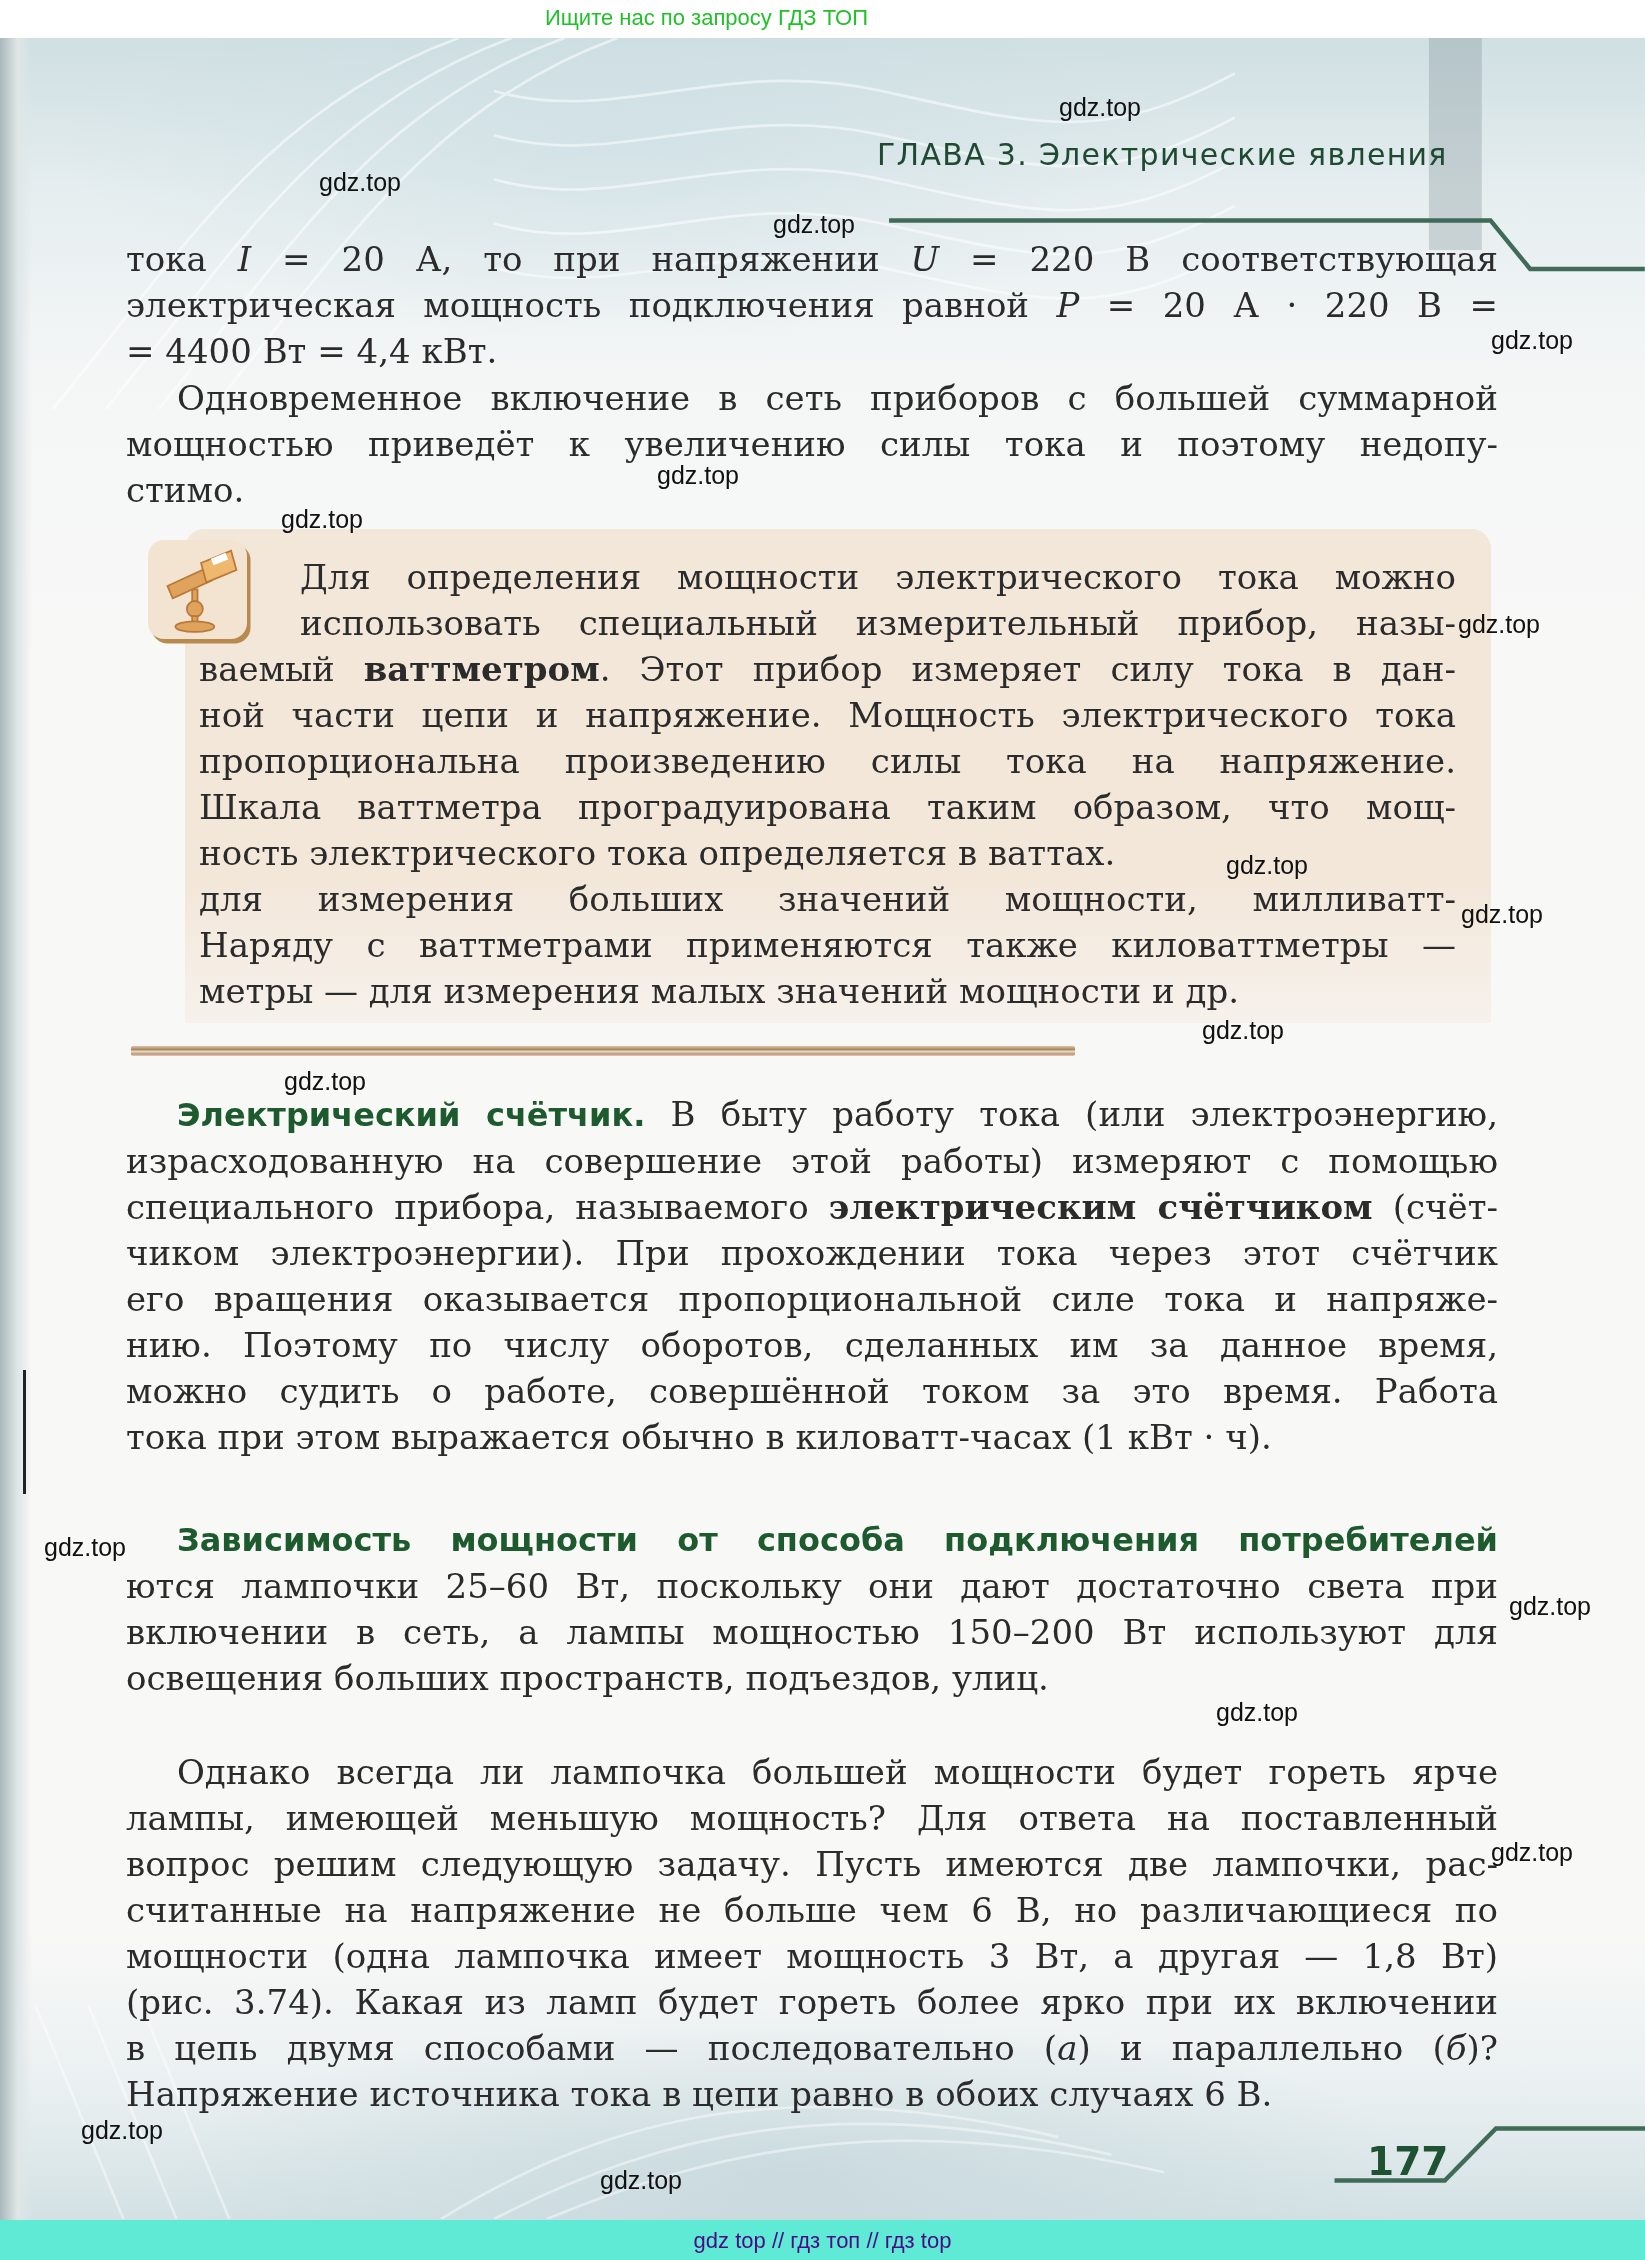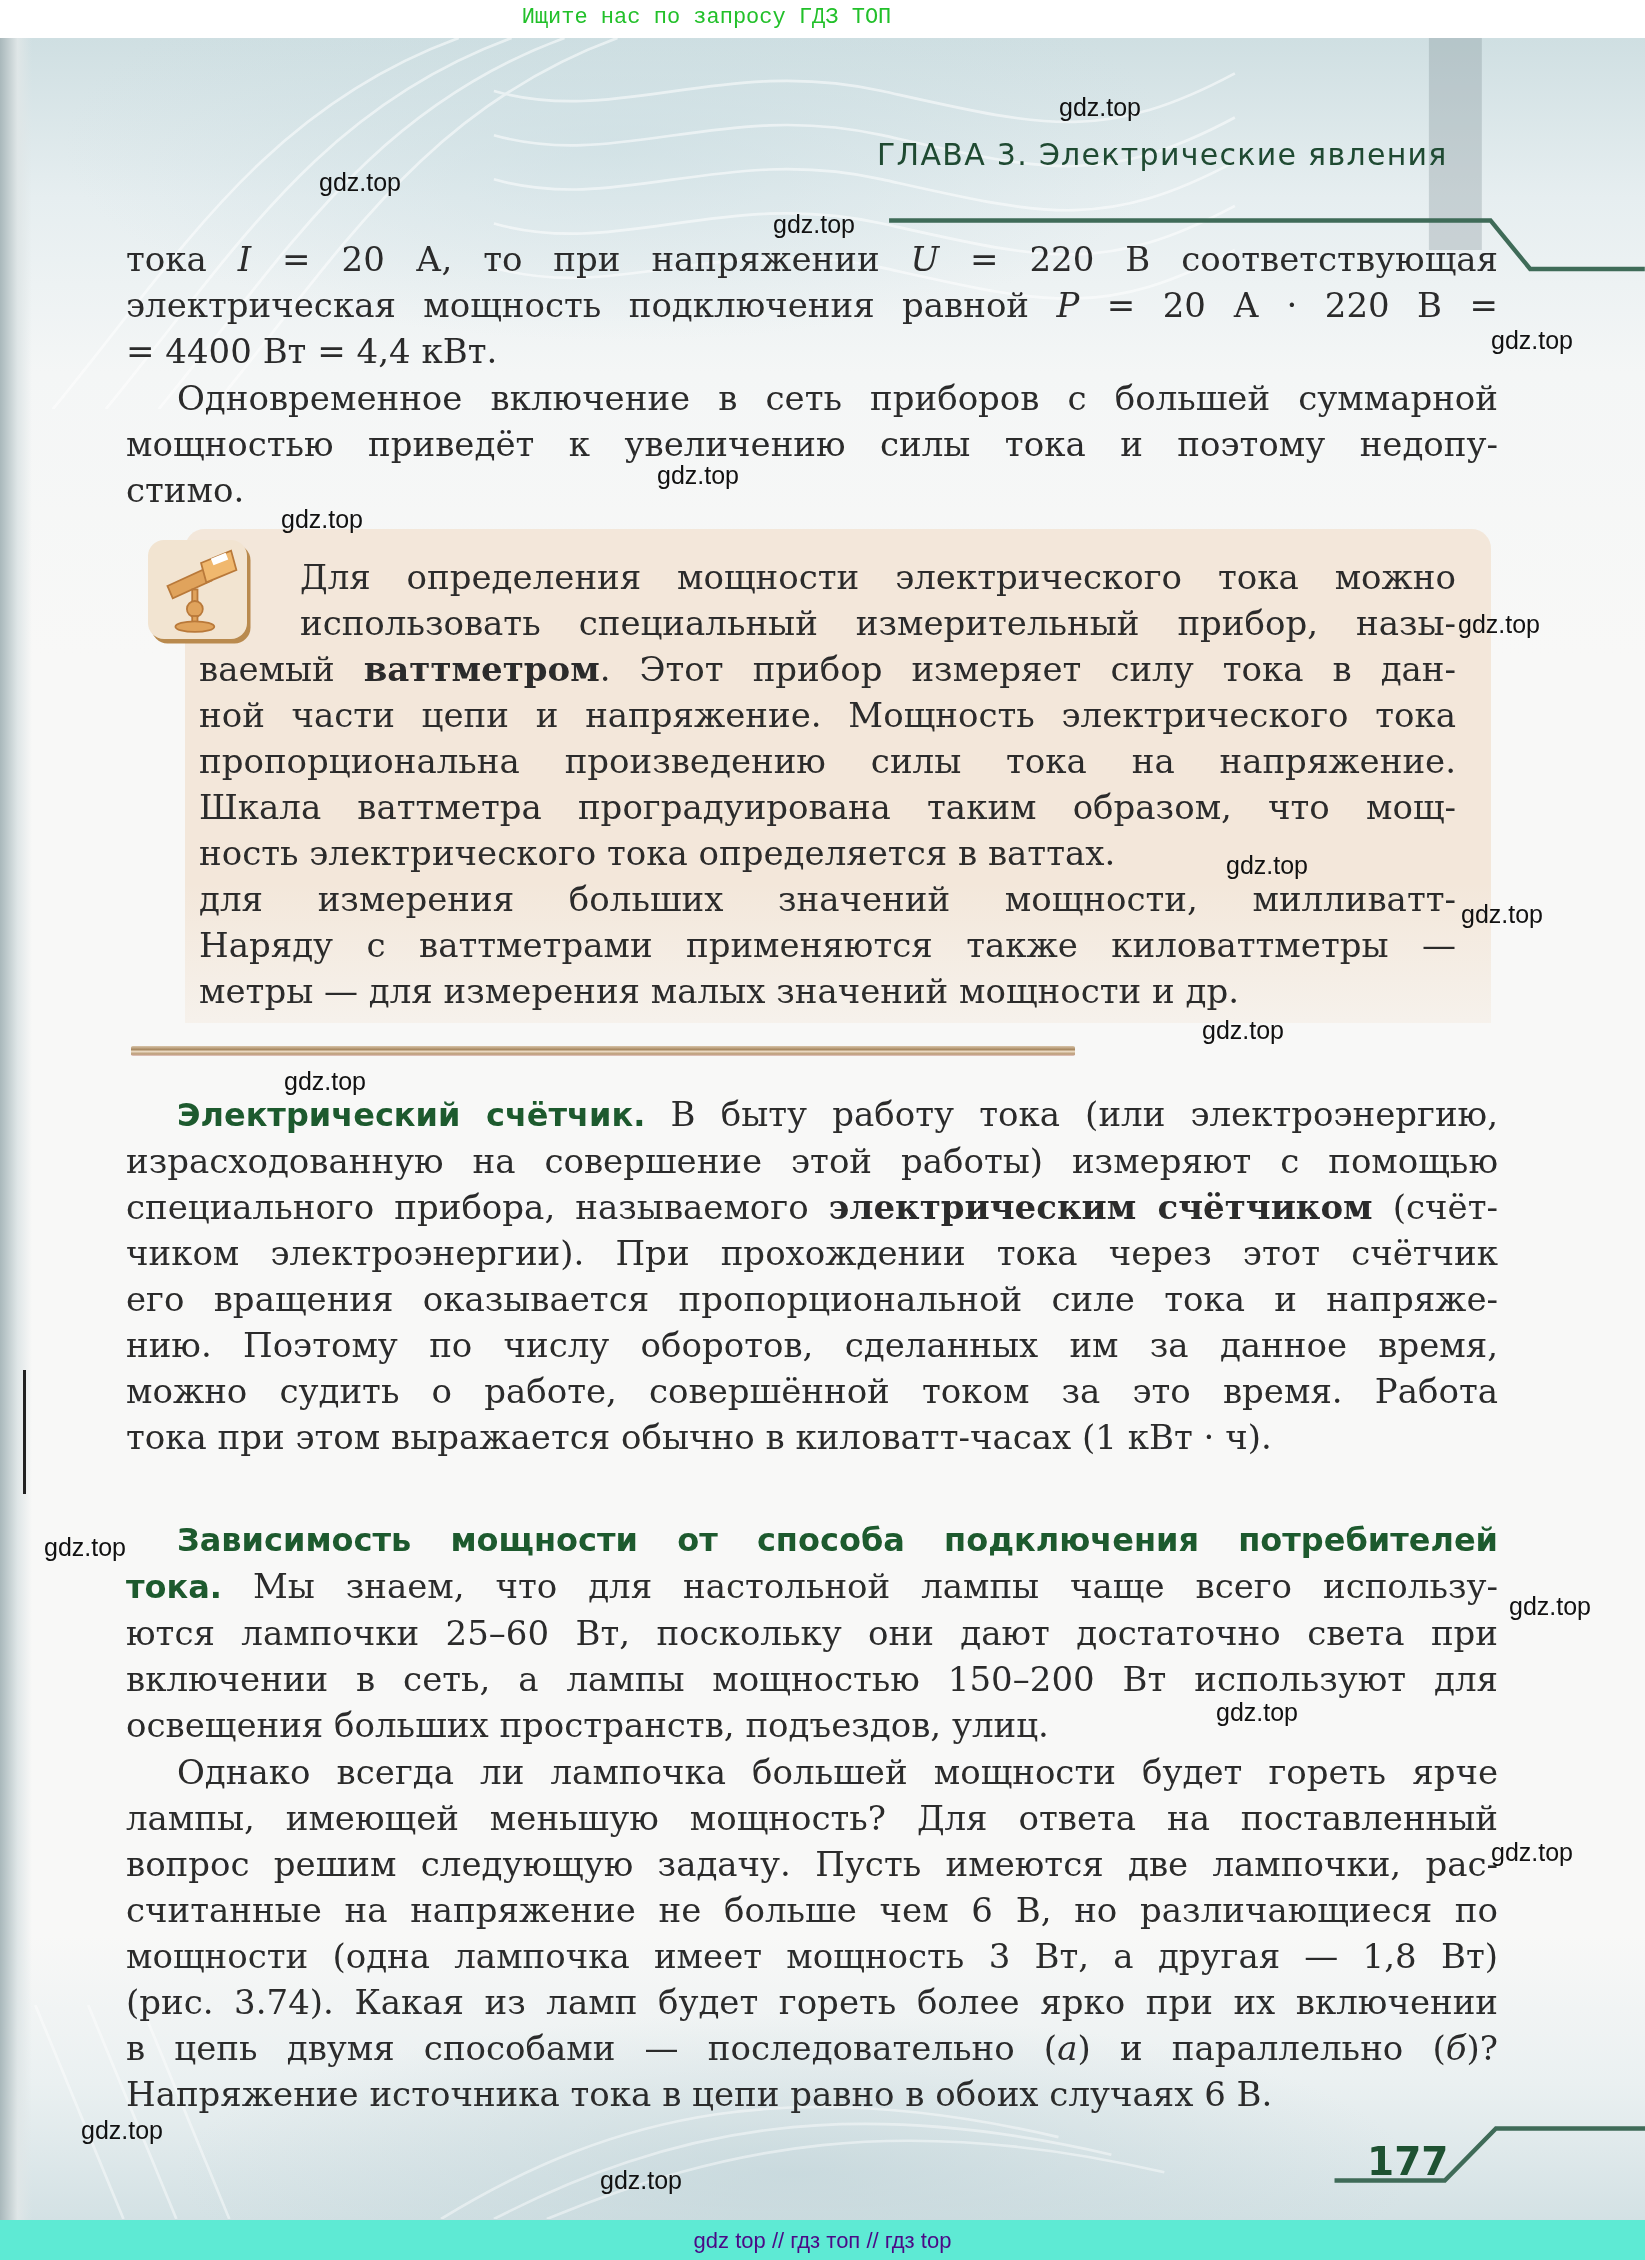--- a/index.html
+++ b/index.html
@@ -4,21 +4,21 @@
   <style>
     html, body { margin: 0; padding: 0; }
     body {
       width: 1645px; height: 2260px; position: relative; overflow: hidden;
       background: #ffffff;
       font-family: "DejaVu Serif", serif;
     }
     .top-banner {
       position: absolute; left: 0; top: 0; width: 1413px; height: 38px;
       background: #ffffff; text-align: center;
-      font-family: Liberation Mono, monospace; font-size: 22px; line-height: 35px;
+      font-family: Liberation Sans, sans-serif; font-size: 22px; line-height: 35px;
     }
     .page {
       position: absolute; left: 0; top: 38px; width: 1645px; height: 2182px;
       background:
         radial-gradient(ellipse 794px 282px at 618px 106px, rgba(200,220,225,0.55), rgba(255,255,255,0) 70%),
         radial-gradient(ellipse 882px 229px at 794px 2135px, rgba(190,210,215,0.6), rgba(255,255,255,0) 70%),
         linear-gradient(180deg, #cfdfe2 0px, #e6eef0 159px, #f4f6f6 335px, #f8f8f7 618px, #f8f8f7 1897px, #eaf0f1 2047px, #d3e1e4 2182px);
       overflow: hidden;
     }
     .page::before {
@@ -173,21 +173,20 @@
   <span class="line"><span>специального прибора, называемого </span><span class="b">электрическим счётчиком</span><span> (счёт-</span></span>
   <span class="line">чиком электроэнергии). При прохождении тока через этот счётчик</span>
   <span class="line">его вращения оказывается пропорциональной силе тока и напряже-</span>
   <span class="line">нию. Поэтому по числу оборотов, сделанных им за данное время,</span>
   <span class="line">можно судить о работе, совершённой током за это время. Работа</span>
   <span class="line last">тока при этом выражается обычно в киловатт-часах (1 кВт · ч).</span>
 </div>
 
 <div class="text" style="top:1516px">
   <span class="line indent"><span class="green-head">Зависимость мощности от способа подключения потребителей</span></span>
-  <span class="line"><span class="green-head">тока.</span><span> Мы знаем, что для настольной лампы чаще всего использу-</span></span>
   <span class="line">ются лампочки 25–60 Вт, поскольку они дают достаточно света при</span>
   <span class="line">включении в сеть, а лампы мощностью 150–200 Вт используют для</span>
   <span class="line last">освещения больших пространств, подъездов, улиц.</span>
 </div>
 
 <div class="text" style="top:1749px">
   <span class="line indent">Однако всегда ли лампочка большей мощности будет гореть ярче</span>
   <span class="line">лампы, имеющей меньшую мощность? Для ответа на поставленный</span>
   <span class="line">вопрос решим следующую задачу. Пусть имеются две лампочки, рас-</span>
   <span class="line">считанные на напряжение не больше чем 6 В, но различающиеся по</span>

